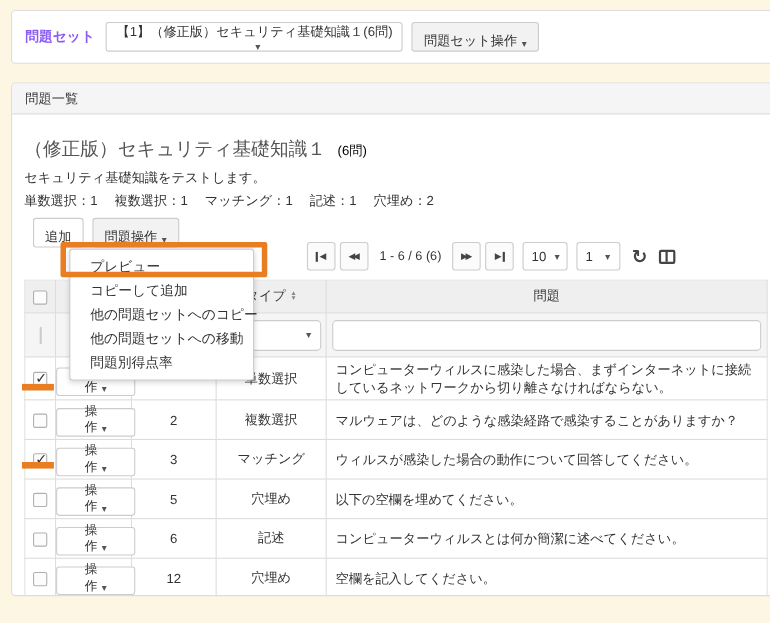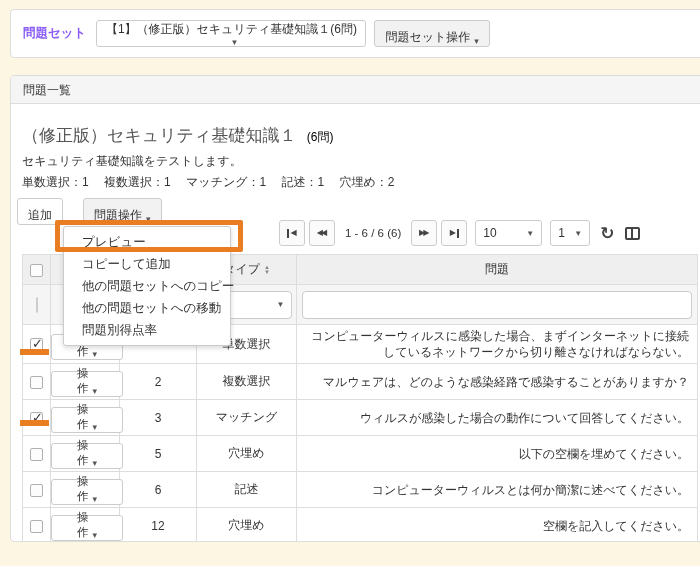--- a/index.html
+++ b/index.html
@@ -31,51 +31,51 @@
                   padding-left:12px; font-size:12px; color:#333; }
   .panel-body { position:relative; width:100%; height:438px; }
 
   .title-row { position:absolute; left:11px; top:20px; }
   .qtitle { font-size:17px; color:#555; }
   .badge { font-size:12px; color:#000000; margin-left:6px; }
   .desc { position:absolute; left:11px; top:49px; font-size:12px; color:#333; }
   .stats { position:absolute; left:11px; top:70px; font-size:12px; color:#333; }
   .stats span { margin-right:12px; }
 
-  .actions { position:absolute; left:6px; top:94px; display:flex; gap:20px; }
+  .actions { position:absolute; left:19px; top:94px; display:flex; gap:8px; }
 
   
   .pager { position:absolute; left:268px; top:116px; display:flex; align-items:center; gap:4px; }
   .pg-btn { width:26px; height:26px; border:1px solid #ccc; border-radius:3px; background:#fbfbfb;
             display:flex; align-items:center; justify-content:center; color:#444; cursor:pointer; }
   .tri { font-size:8px; line-height:1; color:#444; }
   .dbl { letter-spacing:-2px; margin-right:2px; }
   .bar { width:2px; height:9px; background:#444; display:inline-block; }
   .bar.l { margin-right:1px; } .bar.r { margin-left:1px; }
   .pg-label { font-size:11.5px; color:#333; padding:0 6px; white-space:nowrap; }
   .pg-select { height:26px; border:1px solid #ccc; border-radius:3px; background:#fff;
                display:flex; align-items:center; justify-content:space-between;
                font-size:12px; padding:0 7px; }
-  .sel-size { width:67px; margin-left:4px; }
+  .sel-size { width:41px; margin-left:4px; }
   .sel-page { width:40px; margin-left:4px; }
   .refresh-ic { font-size:17px; font-weight:bold; color:#444; margin-left:6px; cursor:pointer; line-height:1; }
   .cols-ic { width:15px; height:13px; border:2px solid #444; border-radius:2px; margin-left:6px;
              position:relative; cursor:pointer; }
   .cols-ic::after { content:""; position:absolute; left:4px; top:0; bottom:0; width:2px; background:#444; }
 
   
   .grid-wrap { position:absolute; left:11px; top:150px; width:676px; height:288px; overflow:hidden; }
   table.grid { width:676px; border-collapse:collapse; table-layout:fixed; }
   .grid td, .grid th { border:1px solid #ddd; font-size:12px; color:#333; vertical-align:middle; }
   .grid thead th { background:#efefef; height:30px; font-weight:normal; text-align:center; }
   .grid tr.filter td { background:#f5f5f5; height:40px; }
   .grid tbody td { background:#fff; }
   .r-tall { height:38px; } .r-std { height:36px; }
   .cell-c { text-align:center; }
-  .cell-q { text-align:right; padding:3px 8px; line-height:1.35; }
+  .cell-q { text-align:left; padding:3px 8px; line-height:1.35; }
   .sort-ic { display:inline-flex; flex-direction:column; margin-left:4px; vertical-align:middle; }
   .sort-ic i { font-style:normal; font-size:6px; line-height:5px; color:#888; }
   .op-btn { height:26px; padding:0 25px; font-size:11.5px; }
   .checkbox { width:13px; height:13px; border:1px solid #b0b0b0; border-radius:2px; background:#fcfcfc;
               display:inline-block; position:relative; cursor:pointer; vertical-align:middle; }
   .checkbox.checked::after { content:"\2713"; position:absolute; left:1px; top:-3px;
                              font-size:13px; font-weight:bold; color:#333; }
   .mini-box { width:15px; height:26px; border:1px solid #ccc; border-radius:3px; background:#fff; margin:0 auto; }
   .f-select { width:90px; height:28px; margin:0 auto; border:1px solid #ccc; border-radius:4px; background:#fff;
               display:flex; align-items:center; justify-content:flex-end; padding:0 6px; }

